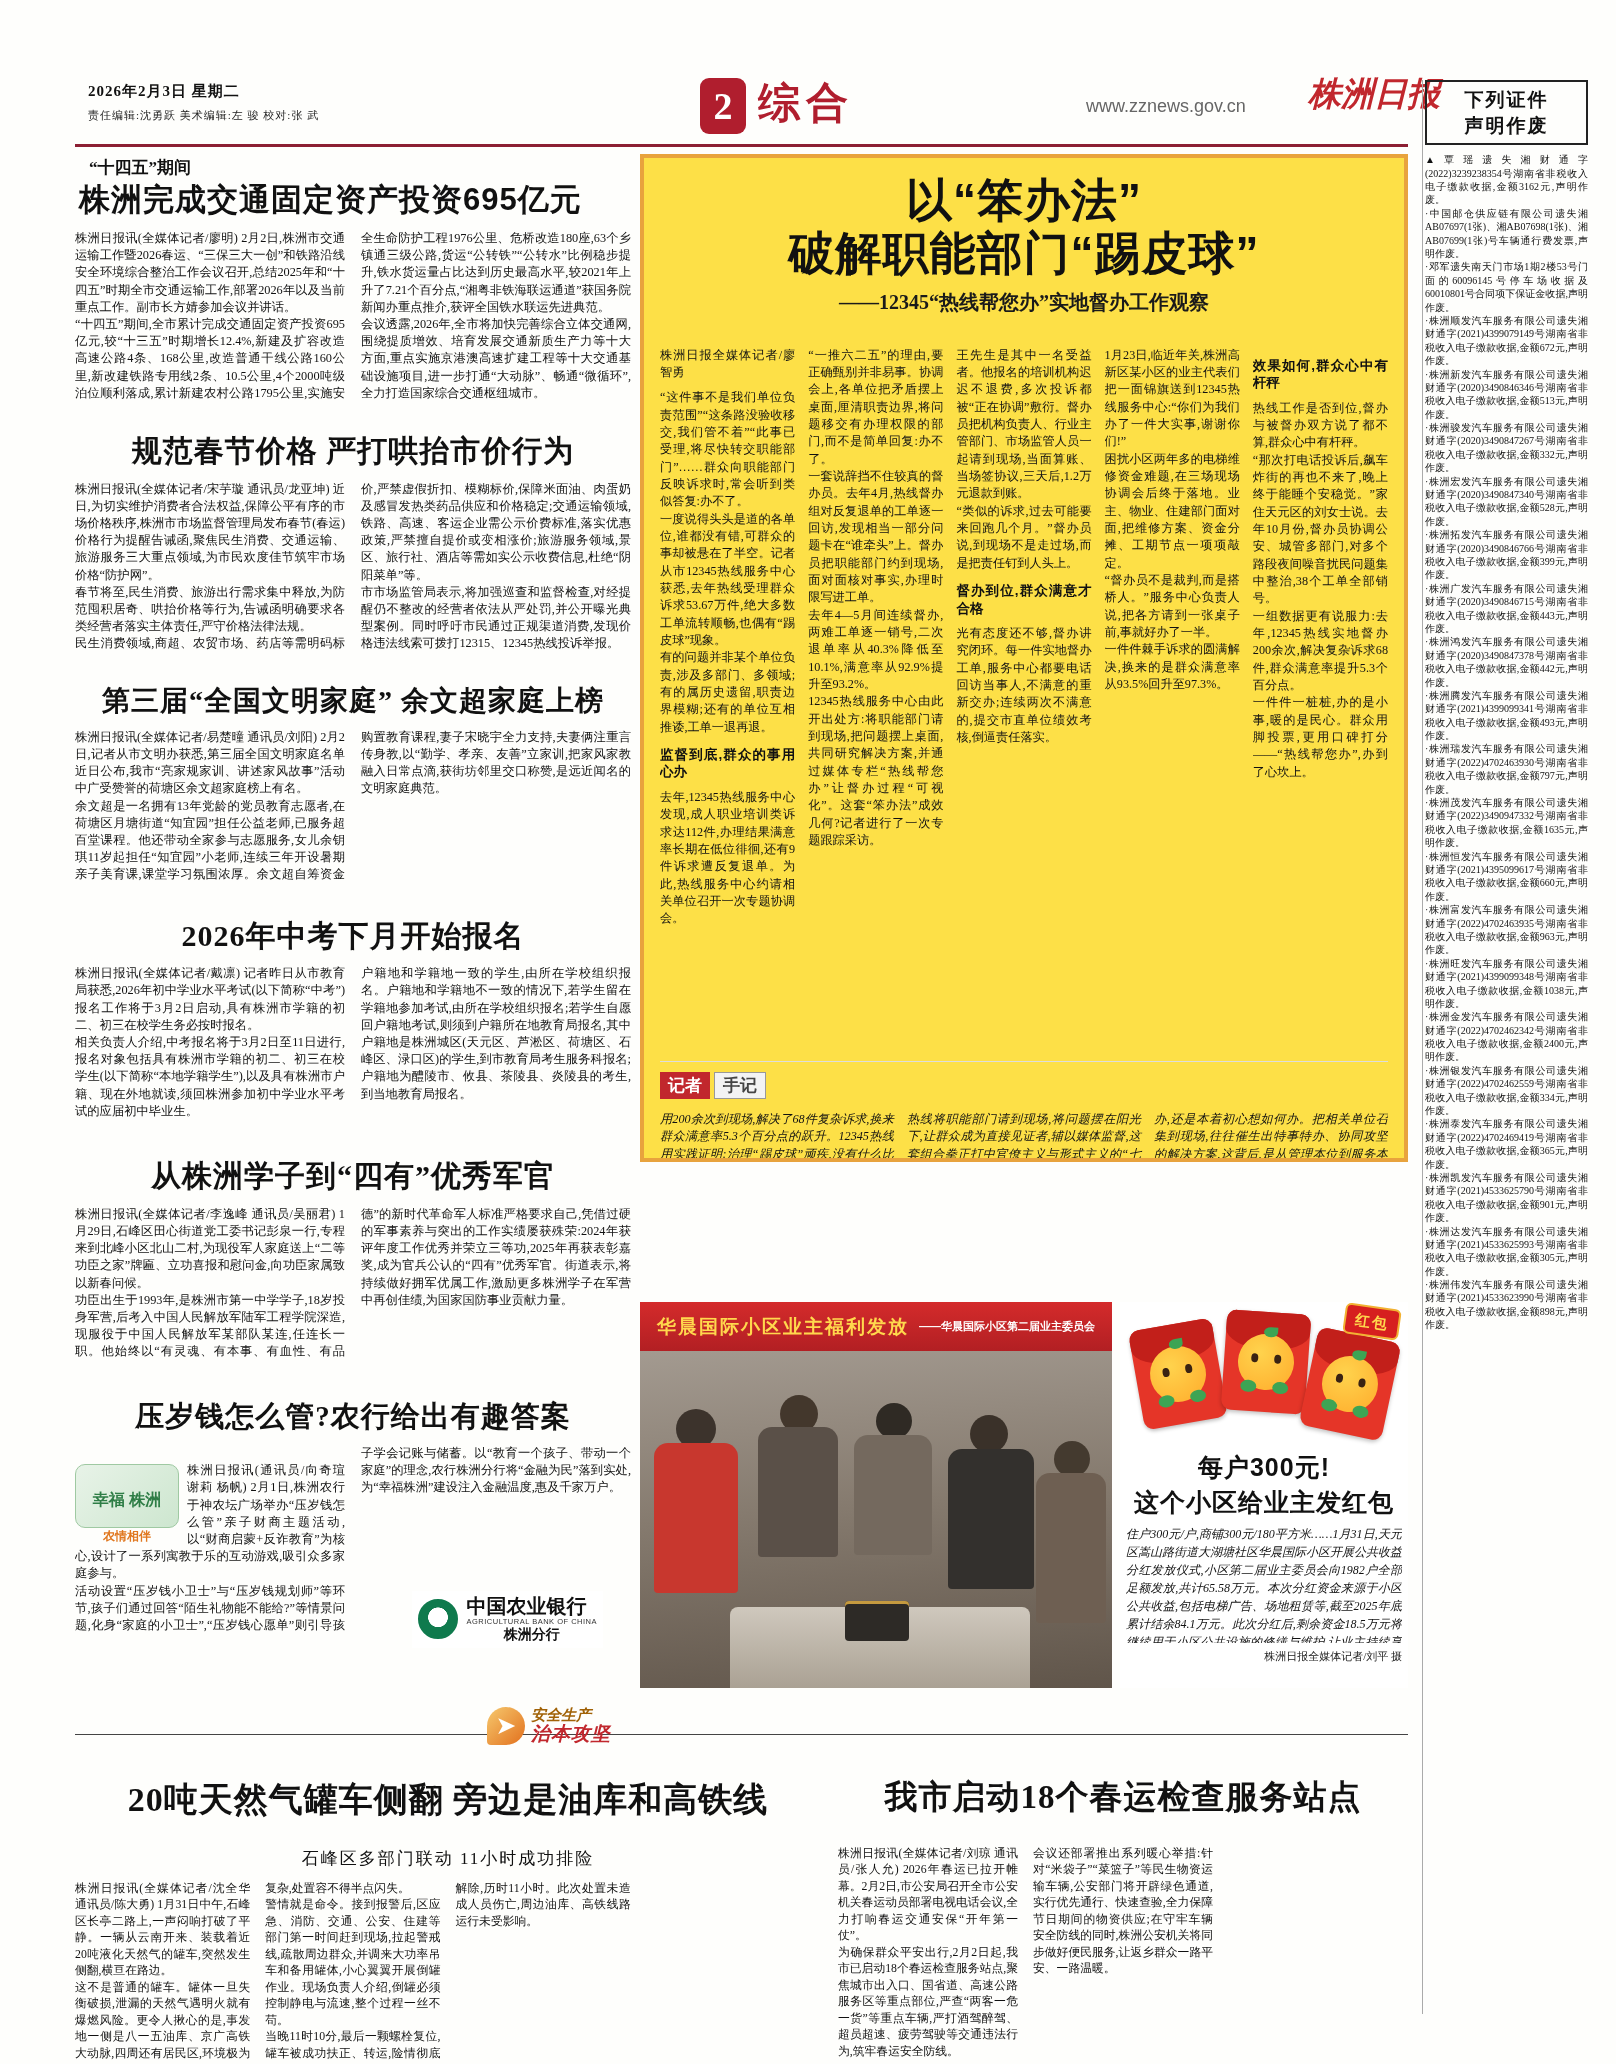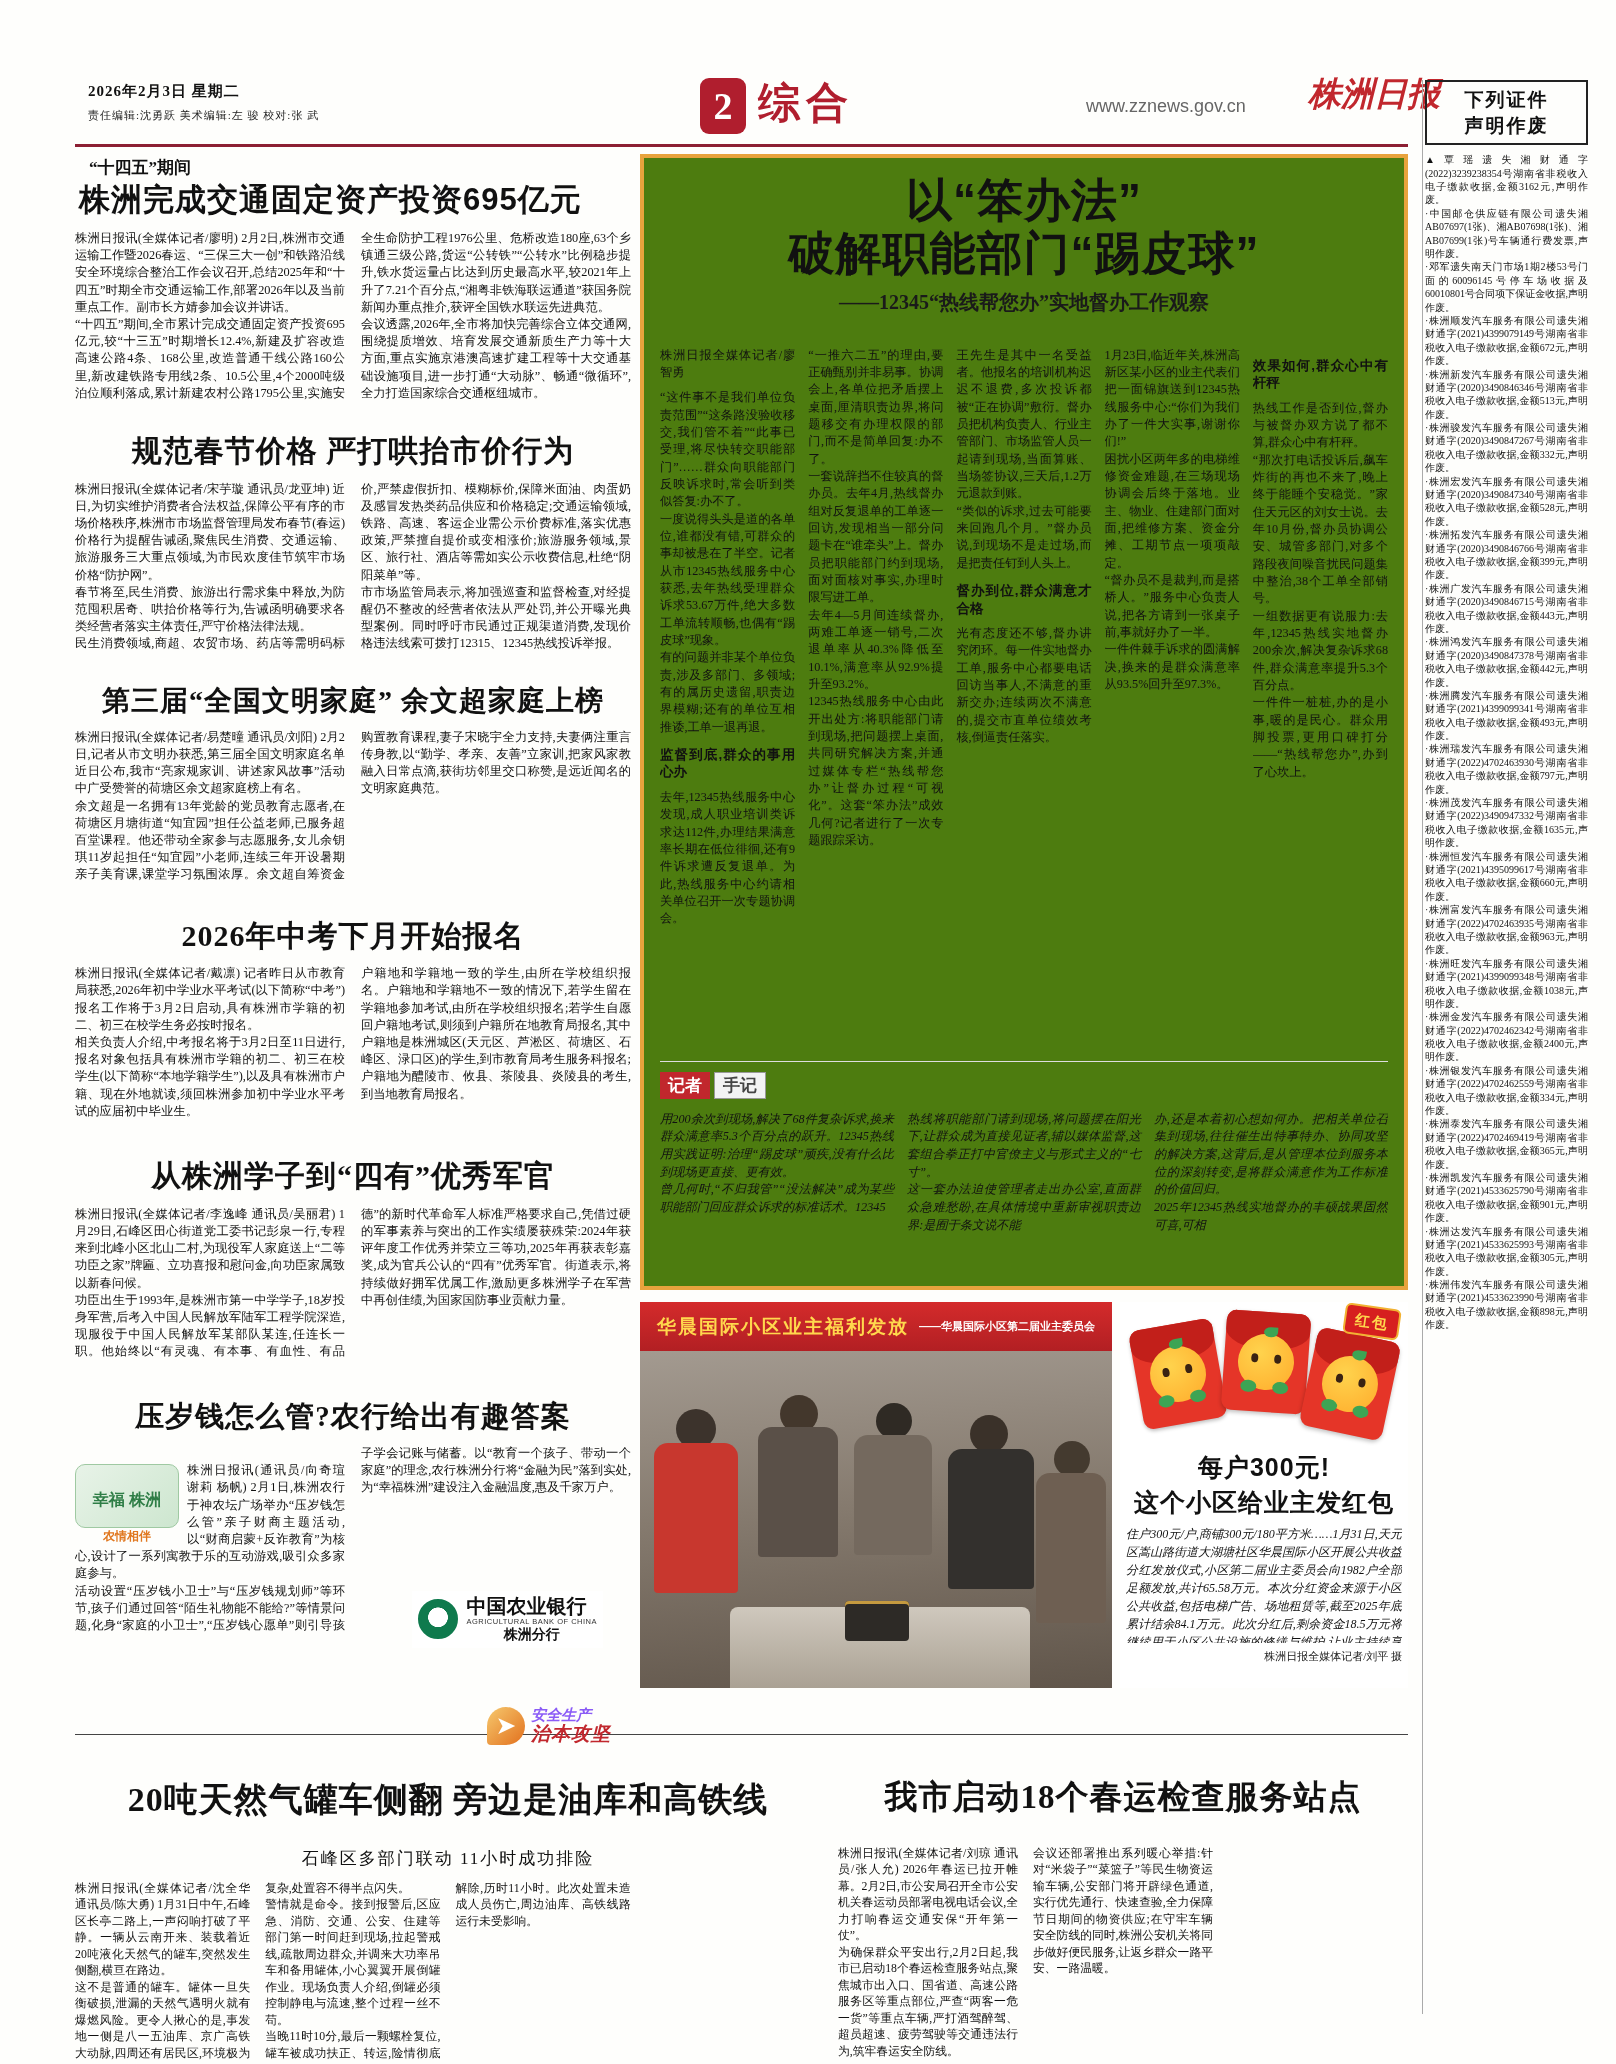--- a/index.html
+++ b/index.html
@@ -40,22 +40,22 @@
               text-align:center;padding-top:8px;box-sizing:border-box;}
   .promo-logo .l1{font:bold 16px/1.2 "Liberation Sans",sans-serif;color:#2e7d46;}
   .promo-logo .l2{font:bold 12px/1.4 "Liberation Sans",sans-serif;color:#e07820;}
   .bank{position:absolute;right:28px;bottom:2px;background:#fff;display:flex;align-items:center;gap:8px;padding:4px 6px;}
   .bank-logo{width:40px;height:40px;border-radius:50%;background:radial-gradient(circle at 50% 45%,#fff 0 38%,#0f7a4d 40%);
              border:3px solid #0f7a4d;box-sizing:border-box;}
   .bank-cn{font:bold 20px/1.1 "Liberation Serif",serif;}
   .bank-en{font-size:7.5px;color:#333;letter-spacing:.5px;font-family:"Liberation Sans",sans-serif;}
   .bank-branch{font:bold 14px/1.3 "Liberation Serif",serif;text-align:center;}
   
-  .main-box{position:absolute;left:640px;top:154px;width:768px;height:1136px;box-sizing:border-box;
-            border:4px solid #e8a33d;background:#4d7c0f;padding:16px 16px 24px;overflow:hidden;}
+  .main-box{position:absolute;left:640px;top:154px;width:768px;height:1008px;box-sizing:border-box;
+            border:4px solid #e8a33d;background:#fde047;padding:16px 16px 24px;overflow:hidden;}
   .m-head{font:bold 46px/1.16 "Liberation Sans","DejaVu Sans",sans-serif;text-align:center;letter-spacing:1px;}
   .m-sub{font:bold 20px/1.3 "Liberation Serif",serif;text-align:center;margin-top:8px;color:#1a1a1a;}
   .m-body{display:flex;gap:13px;margin-top:32px;height:702px;overflow:hidden;}
   .mcol{flex:1;font-size:12.2px;line-height:1.42;text-align:justify;overflow:hidden;}
   .m-byline{font-size:12.2px;margin-bottom:8px;}
   .mcol h4{font:bold 13.5px/1.3 "Liberation Sans",sans-serif;margin:10px 0 8px;}
   .mcol h4:empty{display:none;}
   
   .notes{margin-top:12px;border-top:1px solid #ddd;padding-top:10px;}
   .notes-hd{display:flex;align-items:center;gap:0;}
@@ -93,21 +93,21 @@
   .hb-tag{position:absolute;right:2px;top:0;background:#d61f1f;border:2px solid #f2b233;color:#ffd84d;
           font:bold 15px/1 "Liberation Sans",sans-serif;padding:6px 9px;border-radius:6px;transform:rotate(8deg);letter-spacing:2px;}
   .panel-h{font:bold 25px/1.22 "Liberation Sans","DejaVu Sans",sans-serif;text-align:center;letter-spacing:1px;margin-top:4px;}
   .panel-body{font-style:italic;font-size:12px;line-height:1.5;text-align:justify;margin-top:8px;height:118px;overflow:hidden;}
   .credit{text-align:right;font-size:11px;color:#222;margin-top:6px;}
   
   .rule-bottom{position:absolute;left:75px;top:1734px;width:1333px;height:1px;background:#444;}
   .sp-badge{position:absolute;left:487px;top:1706px;display:flex;align-items:center;gap:6px;}
   .sp-icon{width:38px;height:38px;border-radius:50% 50% 50% 4px;background:linear-gradient(135deg,#f6c96e,#e2701d);
            color:#fff;font:bold 22px/38px "Liberation Sans",sans-serif;text-align:center;}
-  .sp-t1{font:bold italic 15px/1.15 "Liberation Sans",sans-serif;color:#8b5cf6;}
+  .sp-t1{font:bold italic 15px/1.15 "Liberation Sans",sans-serif;color:#a16207;}
   .sp-t2{font:bold italic 19px/1.15 "Liberation Sans",sans-serif;color:#c1272d;letter-spacing:1px;}
   .bl{position:absolute;left:75px;top:1752px;width:746px;}
   .bl-title{font:bold 34px/1.15 "Liberation Serif",serif;text-align:center;letter-spacing:1px;}
   .bl-sub{font:17px/1.3 "Liberation Serif",serif;text-align:center;margin-top:6px;letter-spacing:2px;}
   .bl-body{margin-top:10px;column-count:4;column-gap:15px;column-fill:auto;height:188px;
            font-size:11.8px;line-height:1.4;text-align:justify;overflow:hidden;}
   .br{position:absolute;left:838px;top:1752px;width:570px;}
   .br-title{font:bold 33px/1.15 "Liberation Serif",serif;text-align:center;letter-spacing:1px;}
   .br-body{margin-top:14px;column-count:3;column-gap:15px;column-fill:auto;height:216px;
            font-size:11.8px;line-height:1.4;text-align:justify;overflow:hidden;}

